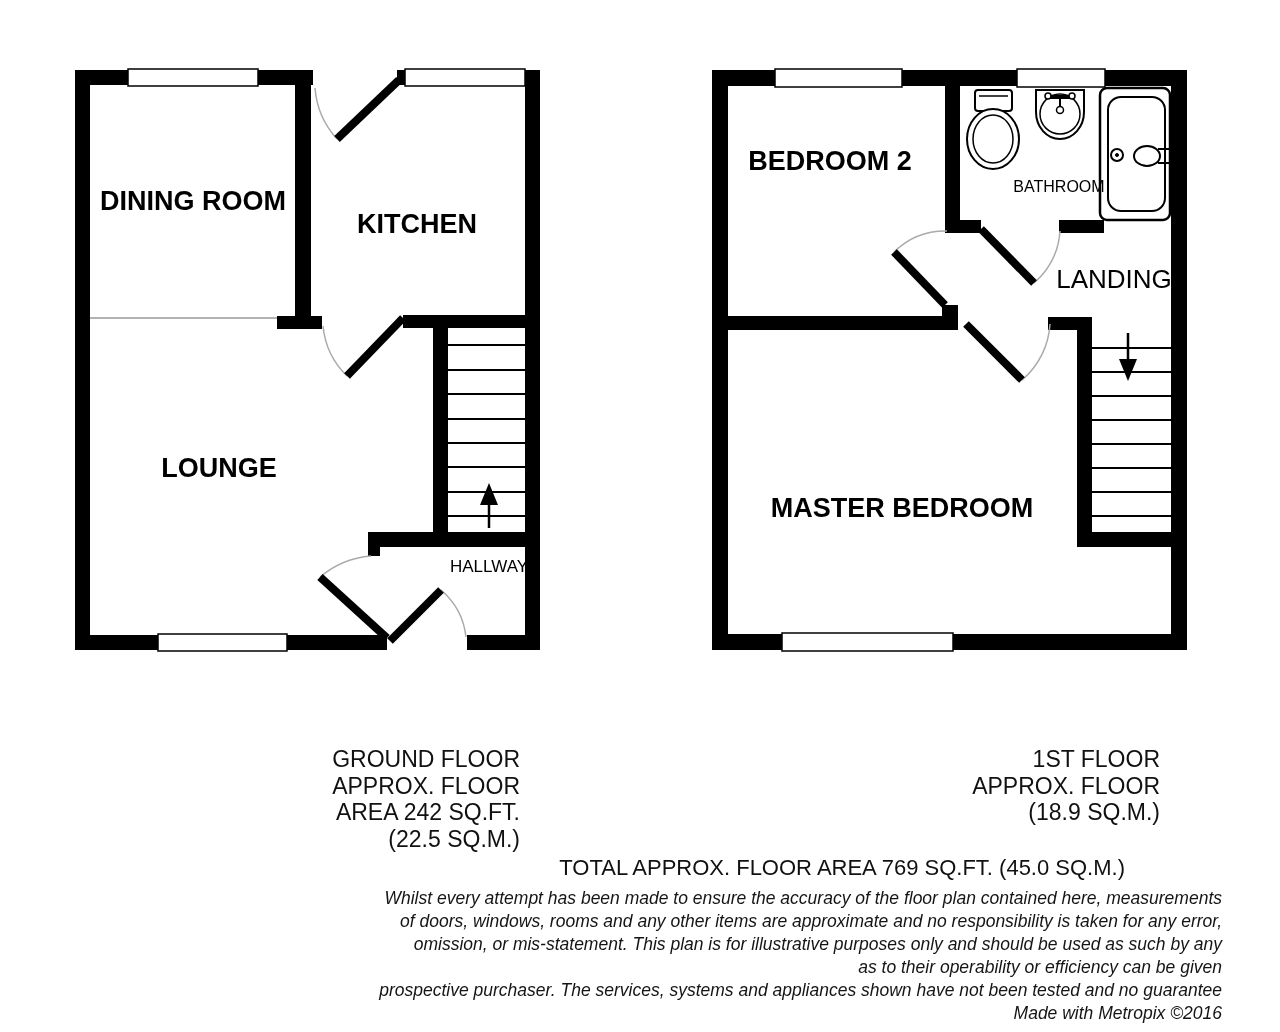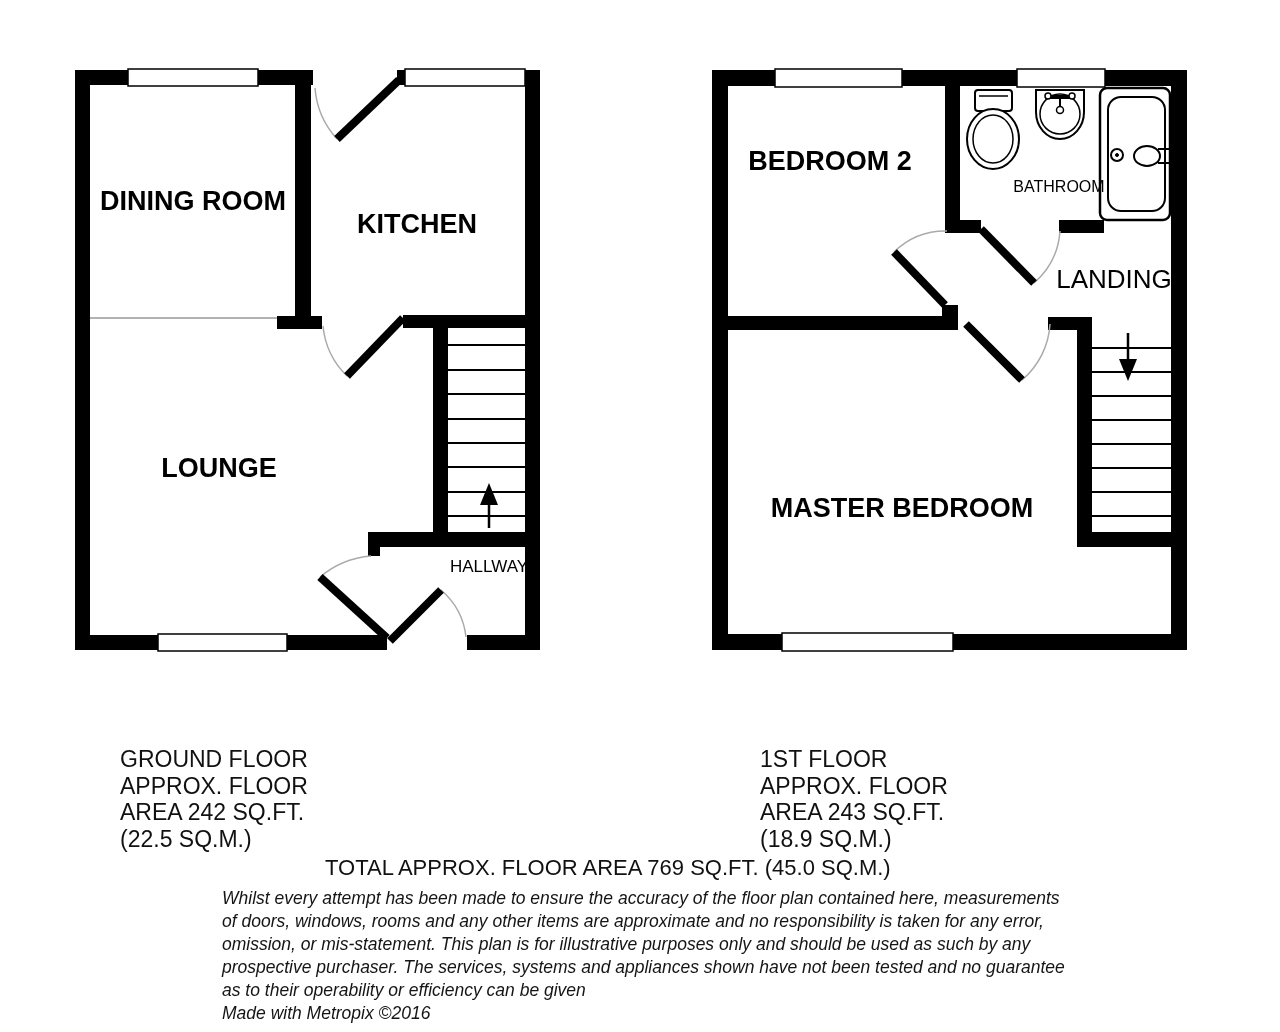--- a/index.html
+++ b/index.html
@@ -1,20 +1,20 @@
 <!DOCTYPE html>
 <html><head>
 <meta charset="utf-8">
 <style>
   html,body{margin:0;padding:0;background:#fff;}
   #page{position:relative;width:1280px;height:1032px;background:#fff;overflow:hidden;
         font-family:"Liberation Sans",sans-serif;color:#000;}
   #plan-svg{position:absolute;left:0;top:0;}
   #plan-svg text{font-family:"Liberation Sans",sans-serif;fill:#000;}
-  .caption{position:absolute;text-align:left;font-size:23px;line-height:26.5px;color:#111;}
+  .caption{position:absolute;text-align:right;font-size:23px;line-height:26.5px;color:#111;}
   #caption-ground{left:120px;top:746px;width:400px;}
   #caption-first{left:760px;top:746px;width:400px;}
   #caption-total{left:325px;top:855px;width:800px;font-size:22px;line-height:26px;}
   #disclaimer{left:222px;top:887px;width:1000px;font-size:17.5px;line-height:23px;color:#151515;font-style:italic;}
 </style>
 </head>
 <body>
 
 <div id="page">
   <svg id="plan-svg" width="1280" height="740" viewBox="0 0 1280 740">
@@ -117,25 +117,24 @@
 
   <div class="caption" id="caption-ground">
       <div>GROUND FLOOR</div>
       <div>APPROX. FLOOR</div>
       <div>AREA 242 SQ.FT.</div>
       <div>(22.5 SQ.M.)</div>
     </div>
   <div class="caption" id="caption-first">
       <div>1ST FLOOR</div>
       <div>APPROX. FLOOR</div>
-      <div>AREA 243 SQ.FT.</div>
       <div>(18.9 SQ.M.)</div>
     </div>
   <div class="caption" id="caption-total">TOTAL APPROX. FLOOR AREA 769 SQ.FT. (45.0 SQ.M.)</div>
   <div class="caption" id="disclaimer">
       <div>Whilst every attempt has been made to ensure the accuracy of the floor plan contained here, measurements</div>
       <div>of doors, windows, rooms and any other items are approximate and no responsibility is taken for any error,</div>
       <div>omission, or mis-statement. This plan is for illustrative purposes only and should be used as such by any</div>
+      <div>as to their operability or efficiency can be given</div>
       <div>prospective purchaser. The services, systems and appliances shown have not been tested and no guarantee</div>
-      <div>as to their operability or efficiency can be given</div>
       <div>Made with Metropix ©2016</div>
     </div>
 </div>
 
 </body></html>

